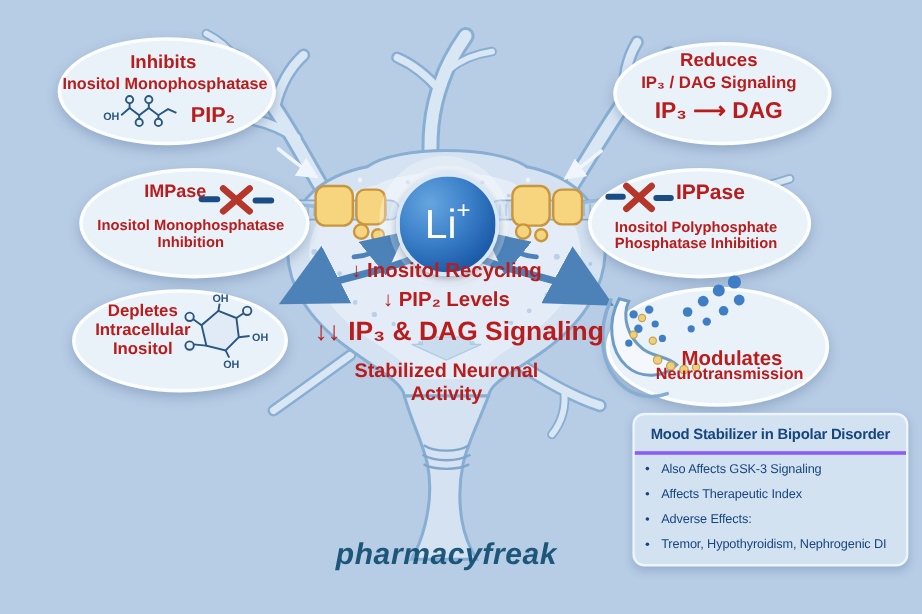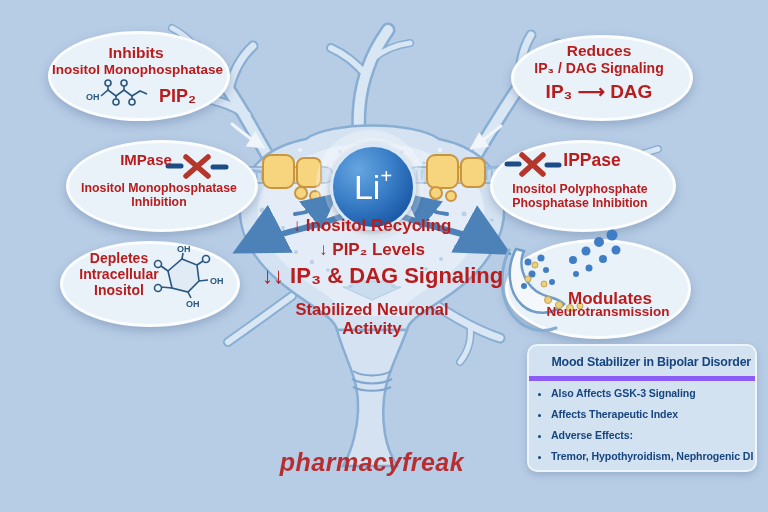--- a/index.html
+++ b/index.html
@@ -26,31 +26,31 @@
   }
   .ion .sym{font-size:34px;line-height:1;}
   .ion .chg{font-size:20px;line-height:1;transform:translateY(-11px);}
   .infobox{
     position:absolute;left:527px;top:344px;width:230px;height:128px;
     background:#d3e2f1;border:2px solid #edf4fb;border-radius:10px;
     box-shadow:0 3px 7px rgba(80,110,150,.3);
     box-sizing:border-box;
   }
   .infobox .ib-title{
-    font-weight:bold;font-size:12.4px;text-align:right;white-space:nowrap;
-    padding:9px 4px 7px 4px;border-bottom:5px solid #8b5cf6;letter-spacing:-.2px;
+    font-weight:bold;font-size:12.4px;text-align:center;white-space:nowrap;
+    padding:9px 4px 7px 4px;border-bottom:3px solid #8b5cf6;letter-spacing:-.2px;
   }
   .infobox ul{margin:6px 0 0 0;padding:0 6px 0 22px;}
   .infobox li{
-    font-weight:bold;font-size:10.6px;letter-spacing:-.1px;white-space:nowrap;
+    font-weight:normal;font-size:10.6px;letter-spacing:-.1px;white-space:nowrap;
     margin:0 0 9px 0;
   }
   .watermark{
     position:absolute;left:254px;top:448px;width:236px;text-align:center;
-    font-style:italic;font-weight:bold;font-size:25px;color:#b91c1c;opacity:.9;
+    font-style:italic;font-weight:bold;font-size:25px;color:#0c4a6e;opacity:.9;
     letter-spacing:.5px;
   }
 </style>
 </head>
 <body>
 
 <svg width="768" height="512" viewBox="0 0 768 512" style="z-index:1">
 
   <g fill="none" stroke="#88aed3" stroke-linecap="round">
     <path d="M 275 168 C 255 135 242 108 226 86 C 216 71 206 58 196 48" stroke-width="15"></path>

